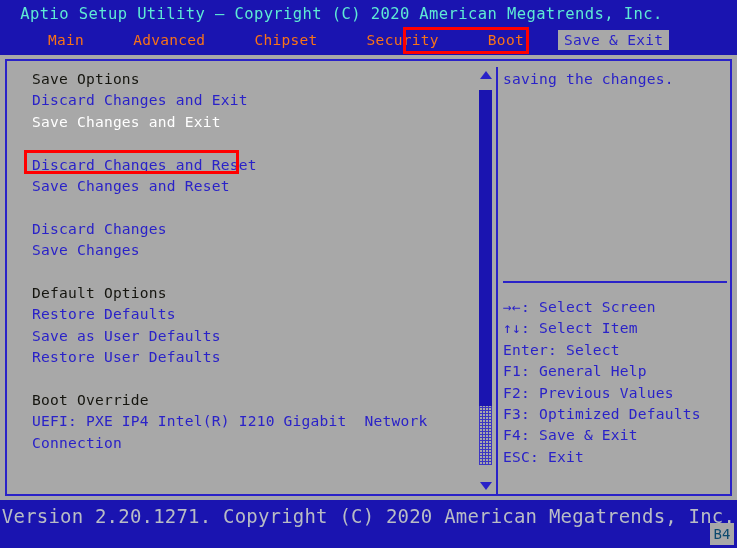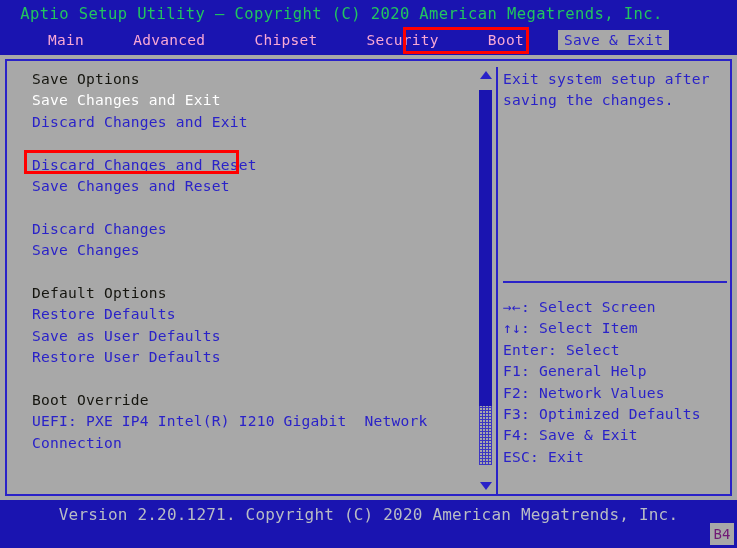--- a/index.html
+++ b/index.html
@@ -8,28 +8,28 @@
     background:#1a14b0;
     font-family:"DejaVu Sans Mono","Liberation Mono",monospace;
     -webkit-font-smoothing:none;
   }
   .screen{position:relative;width:737px;height:548px;background:#1a14b0;}
 
   
   .header{position:absolute;left:0;top:0;width:737px;height:55px;background:#1a14b0;}
   .title{
     position:absolute;left:0;top:5px;width:683px;text-align:center;
-    color:#22c55e;font-size:15.5px;letter-spacing:0.4px;white-space:pre;
+    color:#5eead4;font-size:15.5px;letter-spacing:0.4px;white-space:pre;
   }
   .menubar{
     position:absolute;left:0;top:28px;width:737px;height:24px;
     display:flex;align-items:center;padding-left:33px;box-sizing:border-box;
   }
   .menu-item{
-    color:#f9a8d4;font-size:14.5px;letter-spacing:0.3px;
+    color:#f97316;font-size:14.5px;letter-spacing:0.3px;
     padding:2px 15px;margin-right:19px;white-space:pre;position:relative;
   }
   .menu-item.active{
     color:#2a22c8;background:#a8a8a8;padding:2px 6px;margin-right:16px;
   }
   .redbox{
     position:absolute;border:3px solid #ff0000;box-sizing:border-box;
     pointer-events:none;
   }
   #menu-redbox{left:403px;top:27px;width:126px;height:27px;}
@@ -92,25 +92,25 @@
   .hdiv{position:absolute;left:0px;top:213px;width:224px;height:2px;background:#2a22c8;}
   .legend{position:absolute;left:0;top:228px;width:226px;}
   .legend-line{
     font-size:14.6px;line-height:21.4px;color:#2a22c8;white-space:pre;letter-spacing:0.2px;
   }
 
   
   .footer{position:absolute;left:0;top:500px;width:737px;height:48px;background:#1a14b0;}
   .footer-text{
     position:absolute;left:0;top:5px;width:737px;text-align:center;
-    color:#b8bcc4;font-size:16px;white-space:pre;letter-spacing:0.2px;
+    color:#b8bcc4;font-size:19px;white-space:pre;letter-spacing:0.2px;
   }
   .badge{
     position:absolute;right:3px;bottom:3px;width:24px;height:22px;
-    background:#a8a8a8;color:#701a75;font-size:14px;line-height:22px;
+    background:#a8a8a8;color:#0c4a6e;font-size:14px;line-height:22px;
     text-align:center;
     margin-top:12px;
   }
 </style>
 </head>
 <body>
 
 <div class="screen">
 
   <div class="header">
@@ -124,22 +124,22 @@
       <div class="menu-item active">Save &amp; Exit</div>
     </div>
     <div class="redbox" id="menu-redbox"></div>
   </div>
 
   <div class="body-area">
     <div class="frame">
 
       <div class="left-pane">
         <div class="opt-row section">Save Options</div>
+        <div class="opt-row">Discard Changes and Exit</div>
         <div class="opt-row selected">Save Changes and Exit</div>
-        <div class="opt-row">Discard Changes and Exit</div>
         <div class="opt-row blank"> </div>
         <div class="opt-row">Discard Changes and Reset</div>
         <div class="opt-row">Save Changes and Reset</div>
         <div class="opt-row blank"> </div>
         <div class="opt-row">Discard Changes</div>
         <div class="opt-row">Save Changes</div>
         <div class="opt-row blank"> </div>
         <div class="opt-row section">Default Options</div>
         <div class="opt-row">Restore Defaults</div>
         <div class="opt-row">Save as User Defaults</div>
@@ -156,29 +156,28 @@
         <div class="sb-arrow sb-up"></div>
         <div class="sb-track"></div>
         <div class="sb-thumb"></div>
         <div class="sb-dither"></div>
         <div class="sb-arrow sb-down"></div>
       </div>
 
       <div class="vdiv"></div>
 
       <div class="right-pane">
-        <div class="help-line">Exit system setup after</div>
         <div class="help-line">saving the changes.</div>
         <div class="hdiv"></div>
         <div class="legend">
           <div class="legend-line">→←: Select Screen</div>
           <div class="legend-line">↑↓: Select Item</div>
           <div class="legend-line">Enter: Select</div>
           <div class="legend-line">F1: General Help</div>
-          <div class="legend-line">F2: Network Values</div>
+          <div class="legend-line">F2: Previous Values</div>
           <div class="legend-line">F3: Optimized Defaults</div>
           <div class="legend-line">F4: Save &amp; Exit</div>
           <div class="legend-line">ESC: Exit</div>
         </div>
       </div>
 
     </div>
   </div>
 
   <div class="footer">

